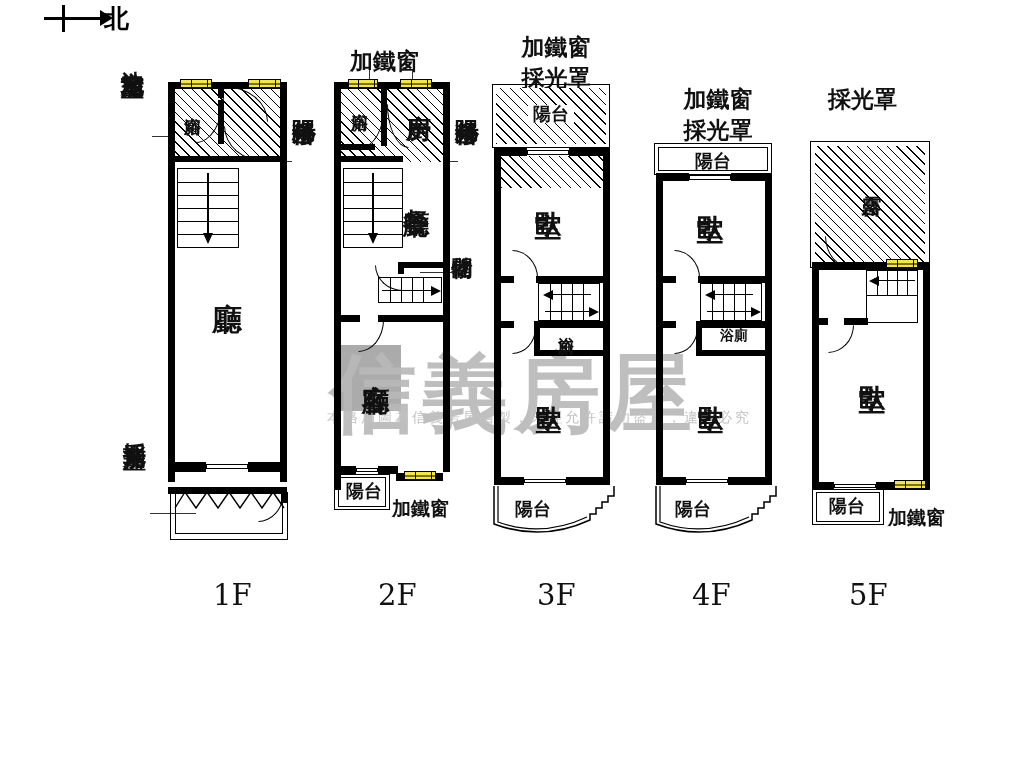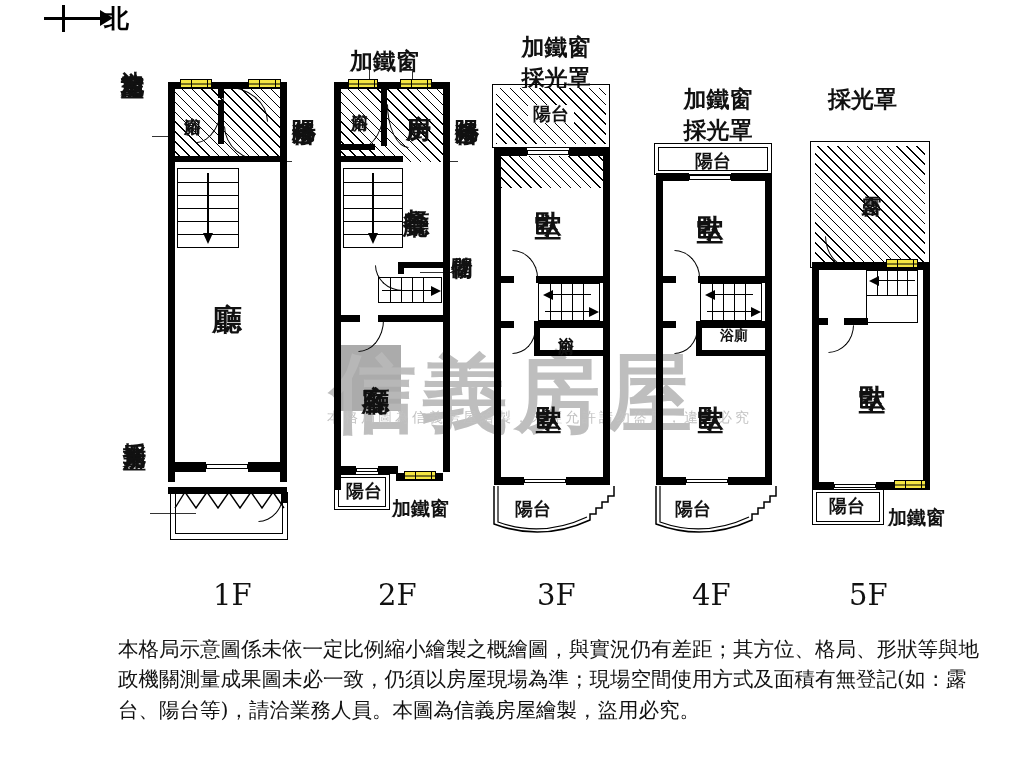--- a/index.html
+++ b/index.html
@@ -370,15 +370,14 @@
     <div class="thin2" style="left:834px;top:484px;width:42px;height:4px;"></div>
     <div class="thin2" style="left:812px;top:489px;width:72px;height:36px;"></div>
     <div class="thin2" style="left:816px;top:492px;width:64px;height:30px;"></div>
     <div class="room" style="left:824px;top:497px;width:46px;font-size:18px;">陽台</div>
     <div class="win v3" style="left:894px;top:480px;width:32px;height:9px;"></div>
     <div class="abs lbl htext" style="left:888px;top:505px;font-size:19px;">加鐵窗</div>
 
     <div class="floorlabel abs" style="left:849px;top:578px;">5F</div>
   </div>
 
-  <div id="disclaimer">本格局示意圖係未依一定比例縮小繪製之概繪圖，與實況仍有差距；其方位、格局、形狀等與地政機關測量成果圖未必一致，仍須以房屋現場為準；現場空間使用方式及面積有無登記(如：露台、陽台等)，請洽業務人員。本圖為信義房屋繪製，盜用必究。</div>
 
 </div>
 
 </body></html>

